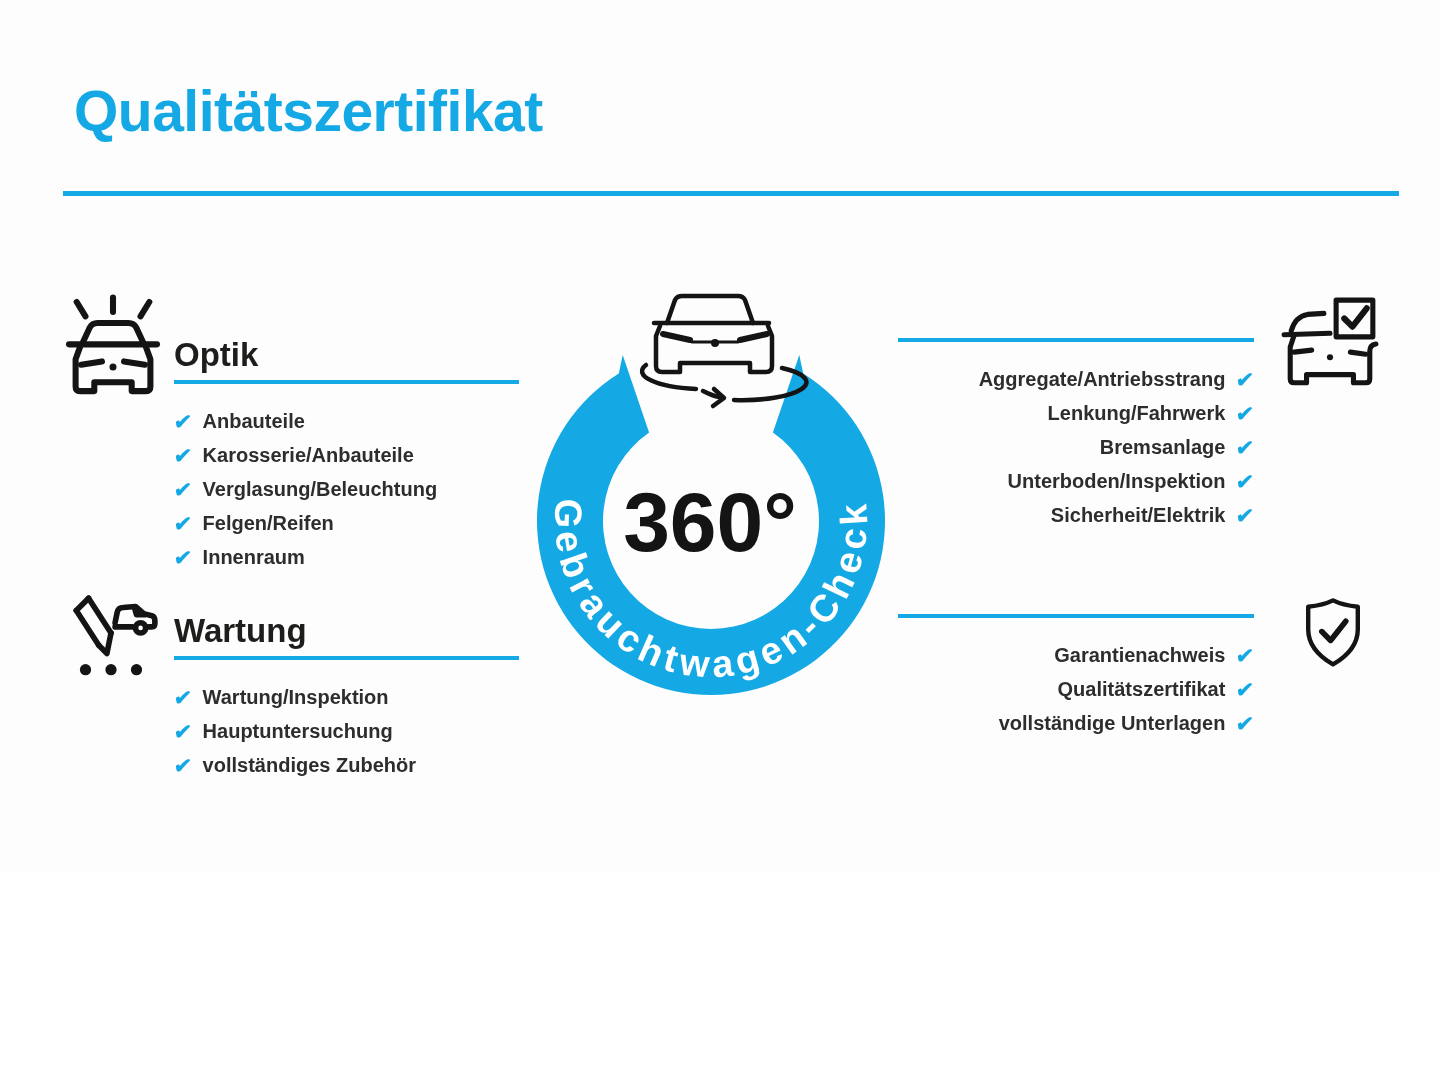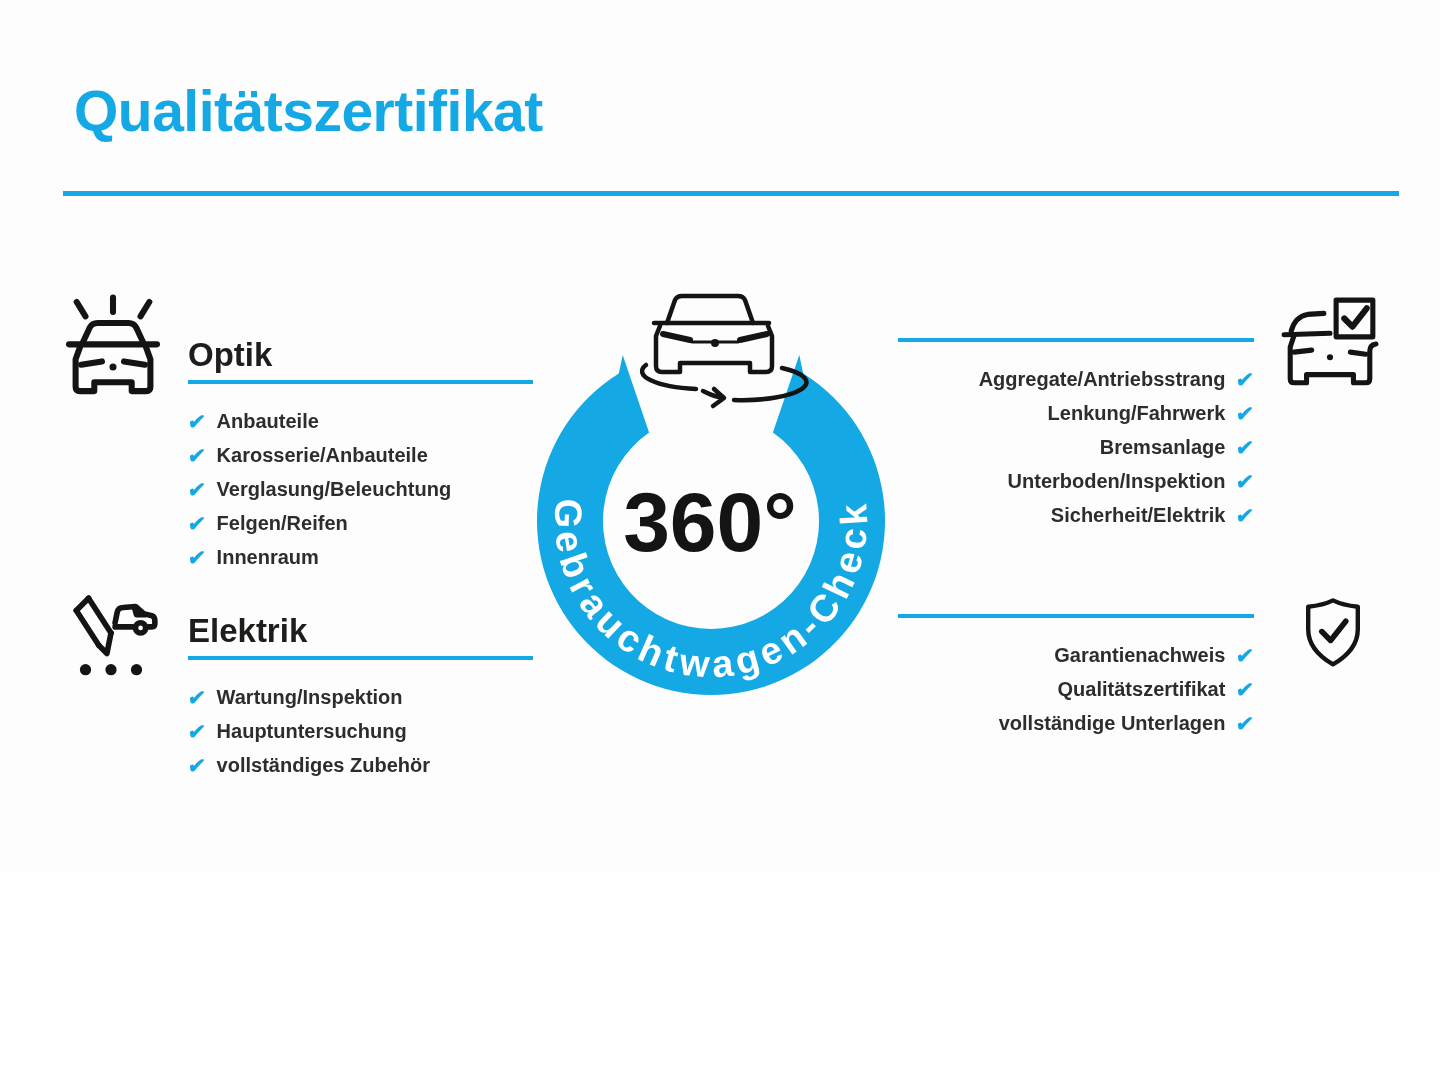--- a/index.html
+++ b/index.html
@@ -13,21 +13,21 @@
   }
   .top-rule{position:absolute;left:63px;top:191px;width:1336px;height:5px;background:#14a9e4;}
 
   .sec{position:absolute;}
   .sec h2{margin:0;font-size:33px;font-weight:700;color:#1d1d1b;line-height:42px;}
   .sec .sec-rule{height:4px;background:#14a9e4;margin-top:4px;}
   .sec ul{list-style:none;margin:20px 0 0 0;padding:0;}
   .sec li{display:flex;align-items:center;gap:11px;height:34px;
           font-size:20px;font-weight:600;color:#2d2d2d;white-space:nowrap;}
   .sec .check{color:#14a9e4;font-size:21px;font-weight:700;transform:skewX(-6deg);line-height:1;}
-  .sec.left{left:188px;width:345px;text-align:left;}
+  .sec.left{left:174px;width:345px;text-align:left;}
   .sec.right{left:898px;width:356px;text-align:right;}
   .sec.right li{flex-direction:row-reverse;}
   #sec-optik,#sec-technik{top:334px;}
   #sec-wartung,#sec-garantie{top:610px;}
 
   .side-icon{position:absolute;}
   #icon-optik{left:57px;top:291px;width:112px;height:110px;}
   #icon-wartung{left:60px;top:582px;width:102px;height:102px;}
   #icon-technik{left:1279px;top:292px;width:102px;height:106px;}
   #icon-garantie{left:1293px;top:590px;width:80px;height:88px;}
@@ -126,21 +126,21 @@
         </li>
 
         <li>
           <span class="check">✔</span>
           <span>Innenraum</span>
         </li>
       </ul>
   </section>
 
   <section id="sec-wartung" class="sec left">
-    <h2>Elektrik</h2>
+    <h2>Wartung</h2>
     <div class="sec-rule"></div>
     <ul>
 
         <li>
           <span class="check">✔</span>
           <span>Wartung/Inspektion</span>
         </li>
 
         <li>
           <span class="check">✔</span>

